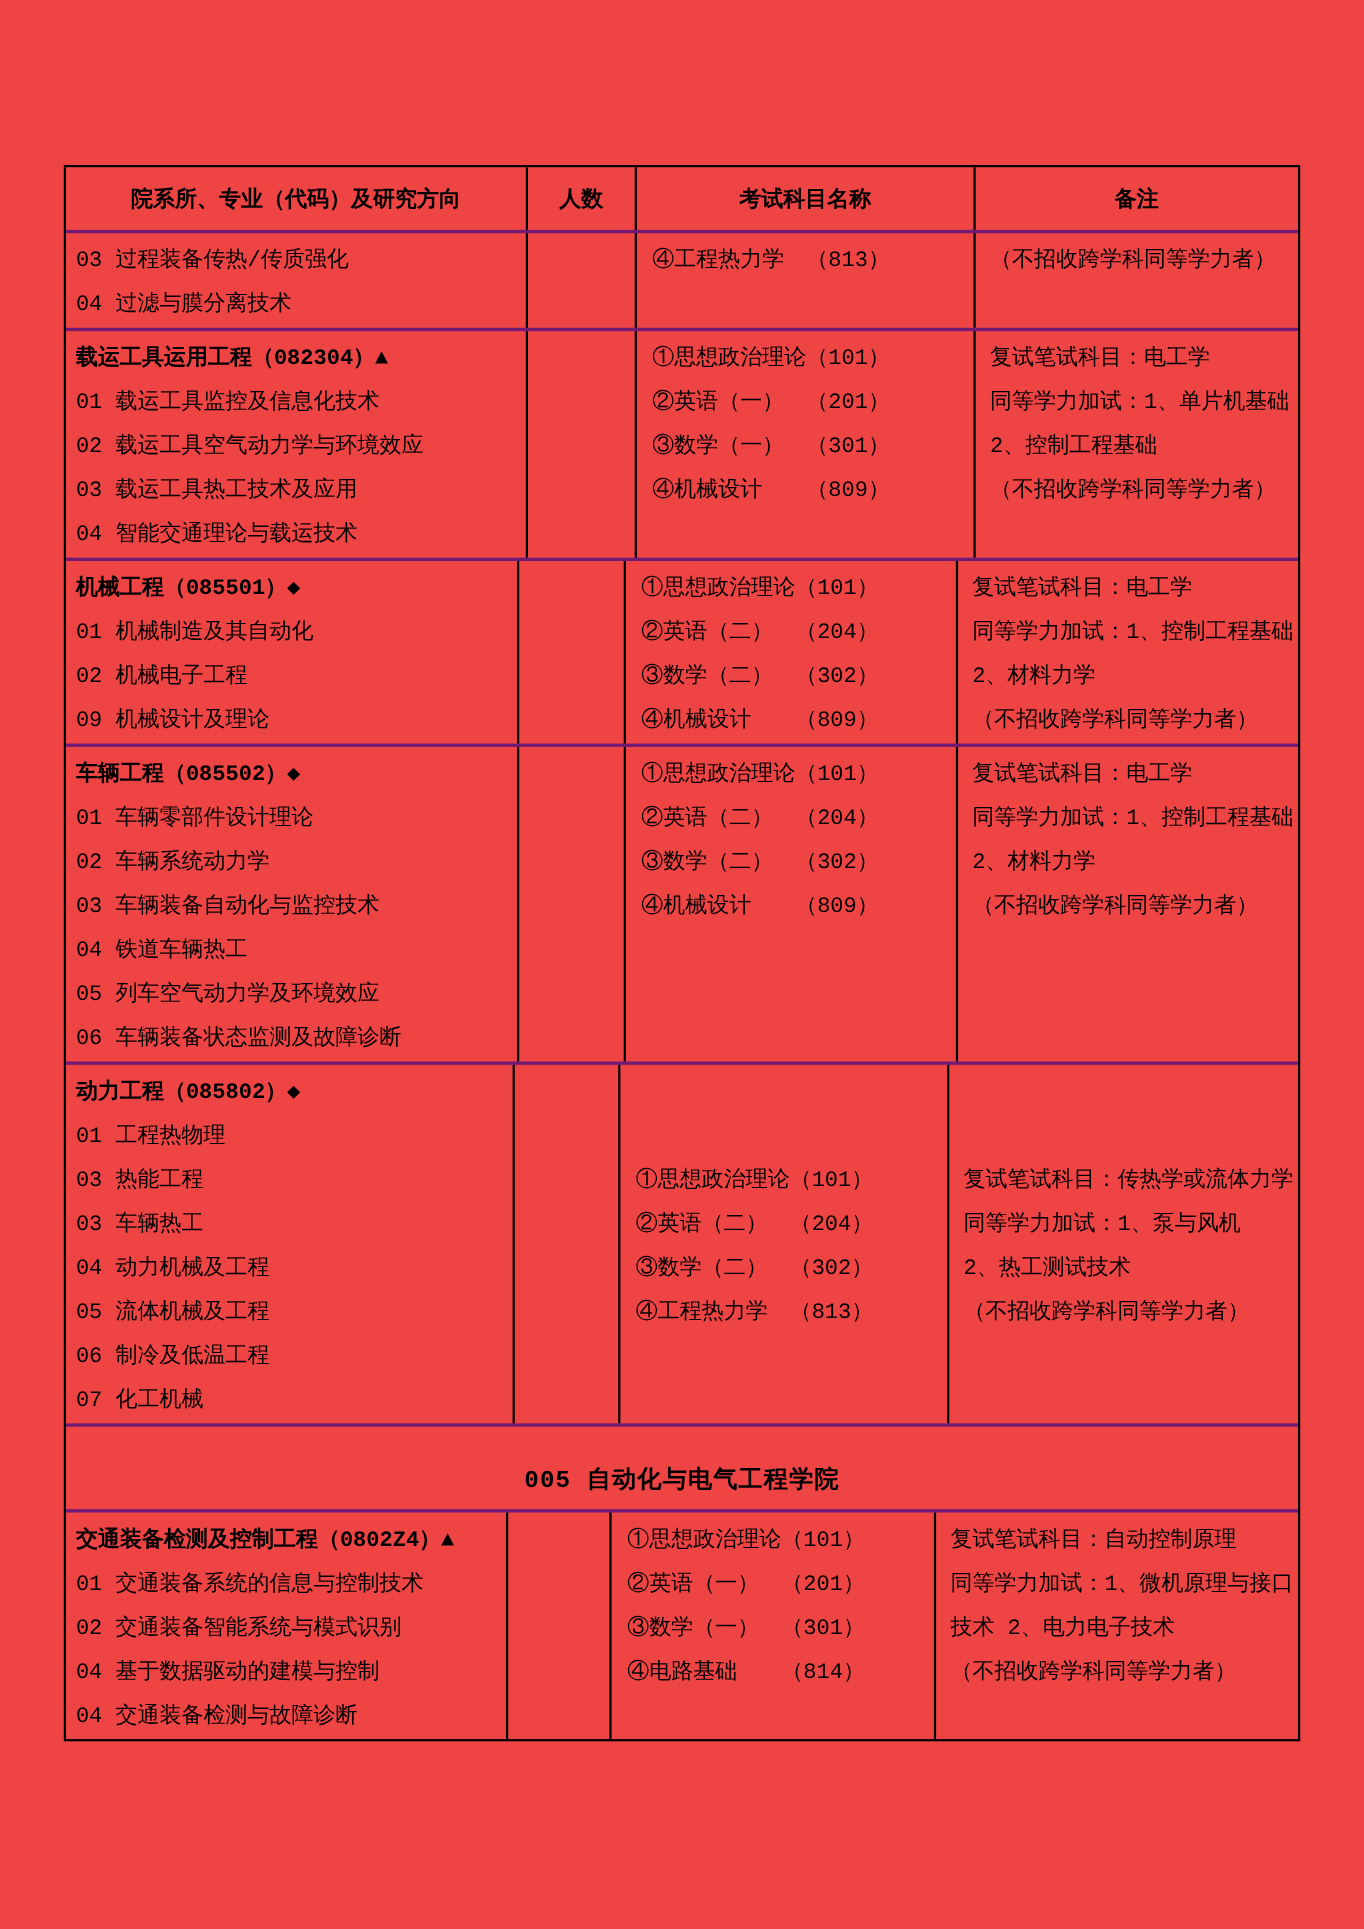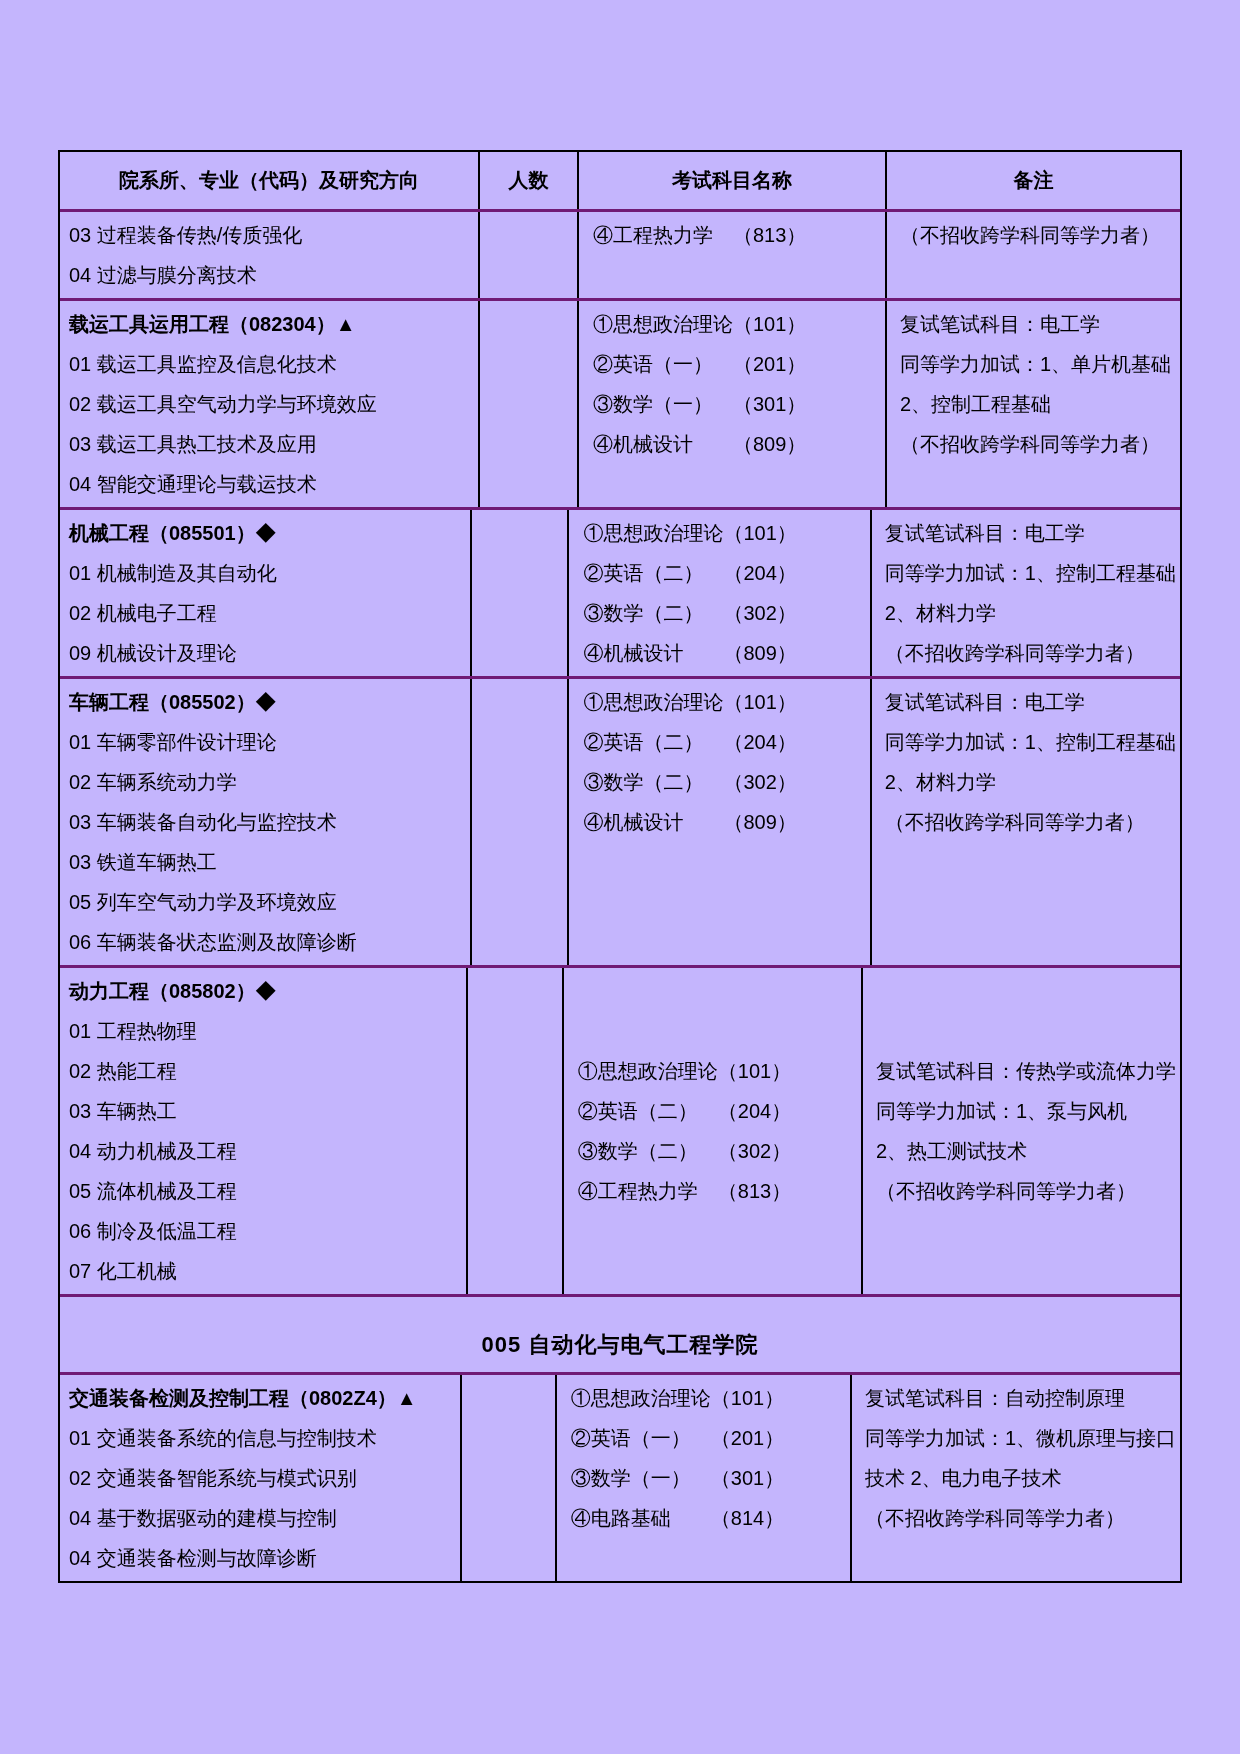--- a/index.html
+++ b/index.html
@@ -1,22 +1,22 @@
 <!DOCTYPE html>
 <html><head>
 <meta charset="utf-8">
 <style>
   html, body { margin: 0; padding: 0; background: #ffffff; }
   .page {
     position: relative;
     width: 1240px;
     height: 1754px;
-    background: #c4b5fd;
+    background: #ef4444;
     color: #000000;
-    font-family: Liberation Sans, sans-serif;
+    font-family: Liberation Mono, monospace;
     overflow: hidden;
   }
   .table {
     position: absolute;
     left: 58px;
     top: 150px;
     width: 1124px;
     box-sizing: border-box;
     border: 2px solid #000;
   }
@@ -155,21 +155,21 @@
             <div class="line">2、材料力学</div>
             <div class="line">（不招收跨学科同等学力者）</div>
           </div>
         </div>
         <div class="t-row block-row">
           <div class="cell c1">
             <div class="line title">车辆工程（085502）◆</div>
             <div class="line">01 车辆零部件设计理论</div>
             <div class="line">02 车辆系统动力学</div>
             <div class="line">03 车辆装备自动化与监控技术</div>
-            <div class="line">03 铁道车辆热工</div>
+            <div class="line">04 铁道车辆热工</div>
             <div class="line">05 列车空气动力学及环境效应</div>
             <div class="line">06 车辆装备状态监测及故障诊断</div>
           </div>
           <div class="cell c2"></div>
           <div class="cell c3">
             <div class="line">
               <span class="subj-name">①思想政治理论</span>
               <span class="subj-code">（101）</span>
             </div>
             <div class="line">
@@ -189,21 +189,21 @@
             <div class="line">复试笔试科目：电工学</div>
             <div class="line">同等学力加试：1、控制工程基础</div>
             <div class="line">2、材料力学</div>
             <div class="line">（不招收跨学科同等学力者）</div>
           </div>
         </div>
         <div class="t-row block-row">
           <div class="cell c1">
             <div class="line title">动力工程（085802）◆</div>
             <div class="line">01  工程热物理</div>
-            <div class="line">02  热能工程</div>
+            <div class="line">03  热能工程</div>
             <div class="line">03  车辆热工</div>
             <div class="line">04  动力机械及工程</div>
             <div class="line">05 流体机械及工程</div>
             <div class="line">06 制冷及低温工程</div>
             <div class="line">07 化工机械</div>
           </div>
           <div class="cell c2"></div>
           <div class="cell c3">
             <div class="line"></div>
             <div class="line"></div>

